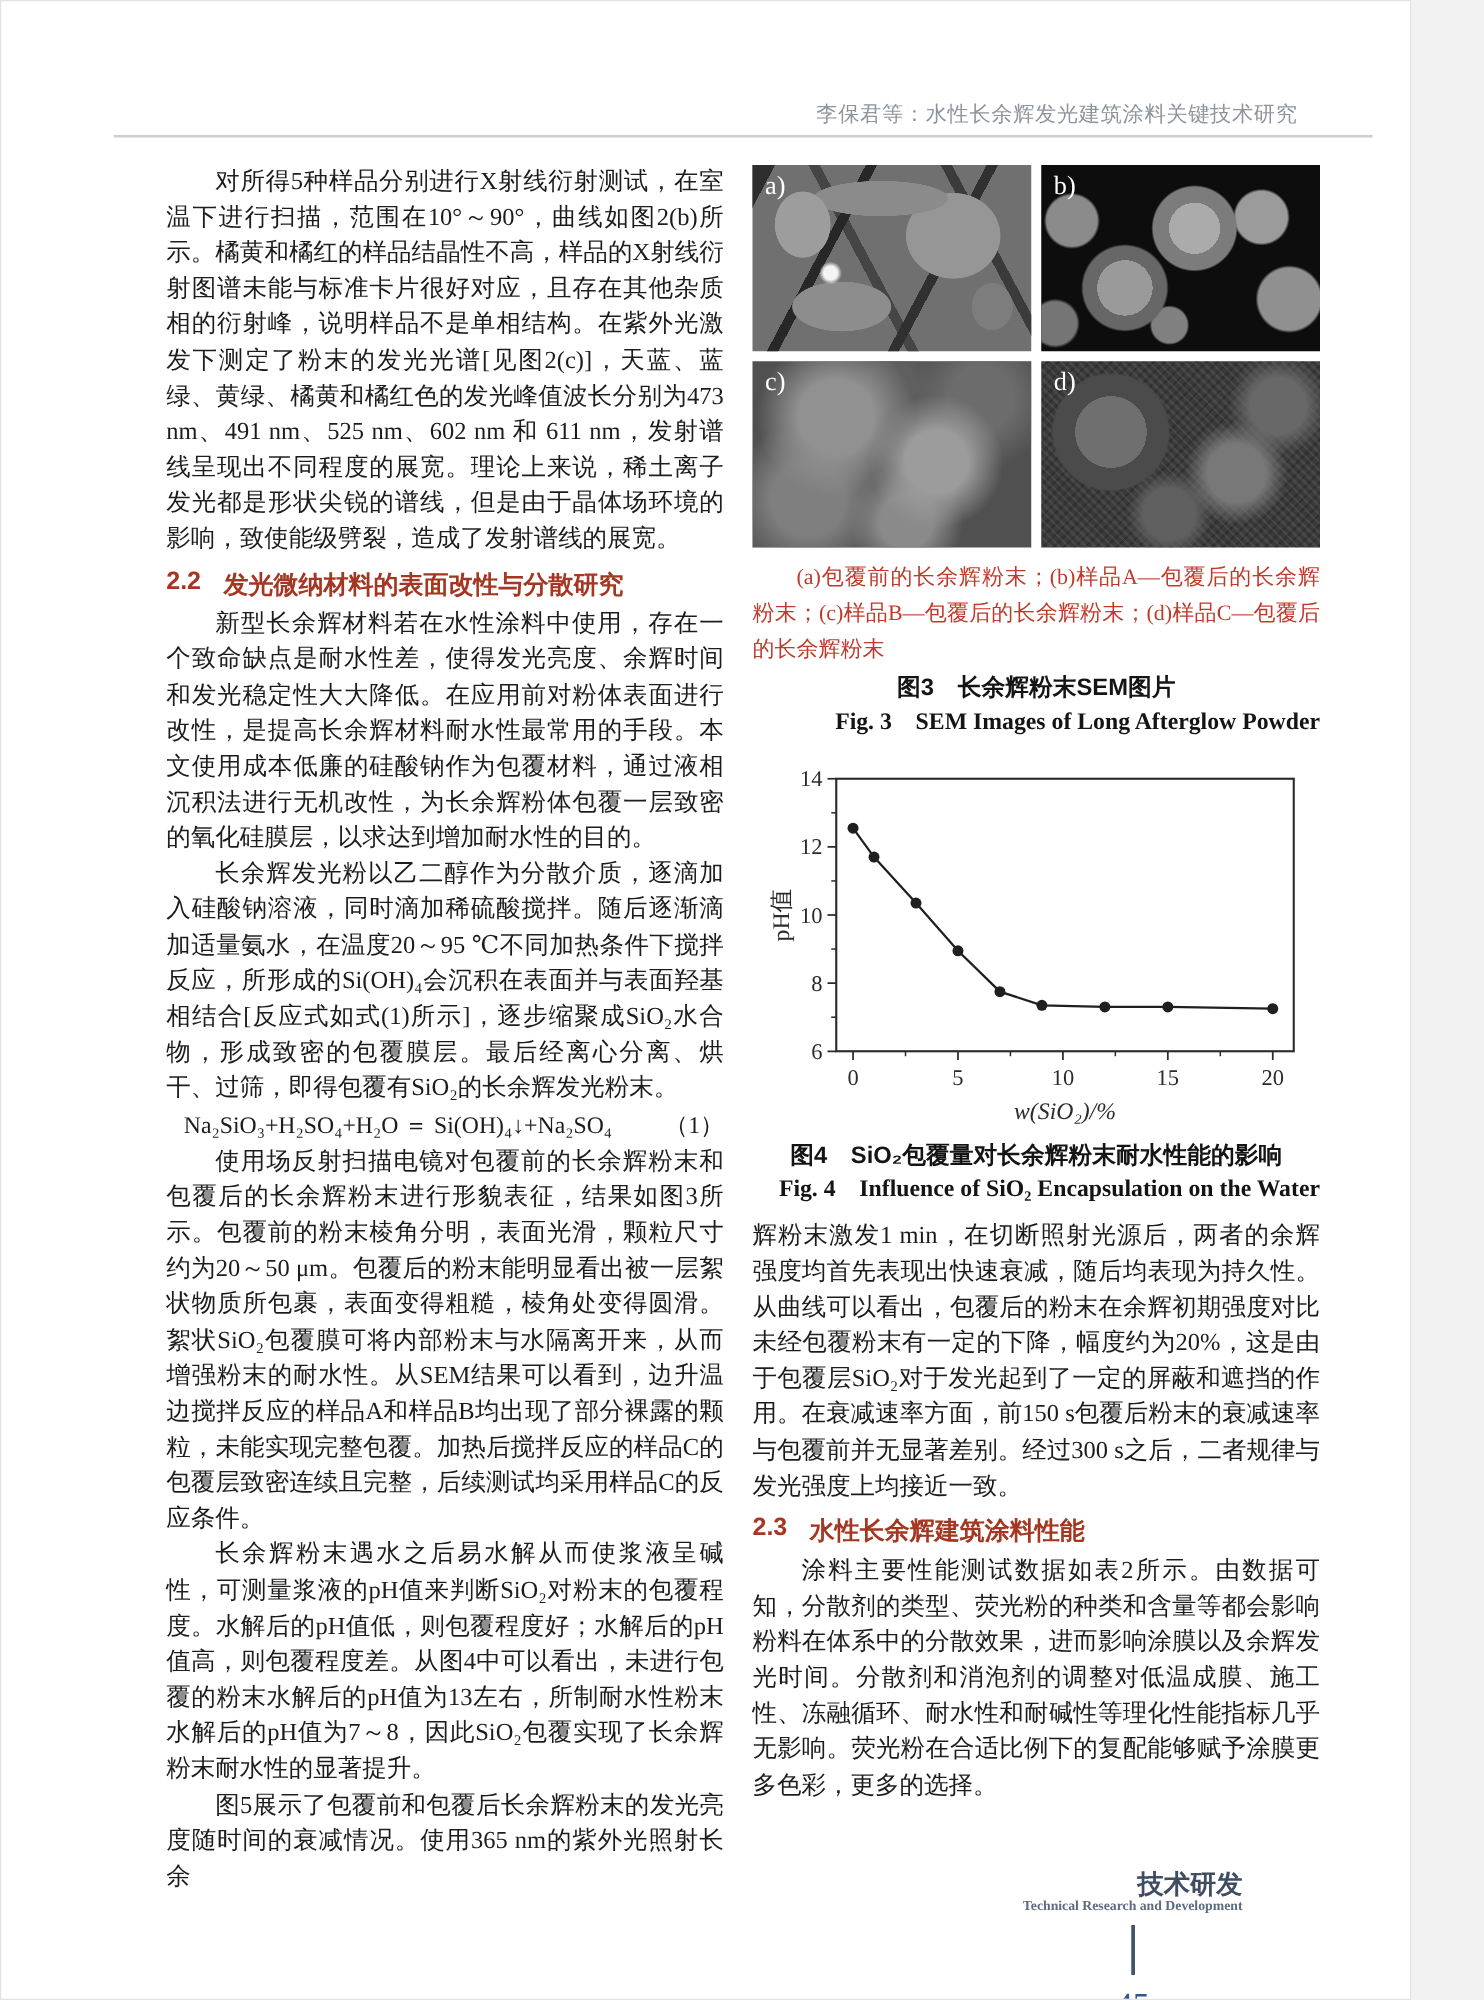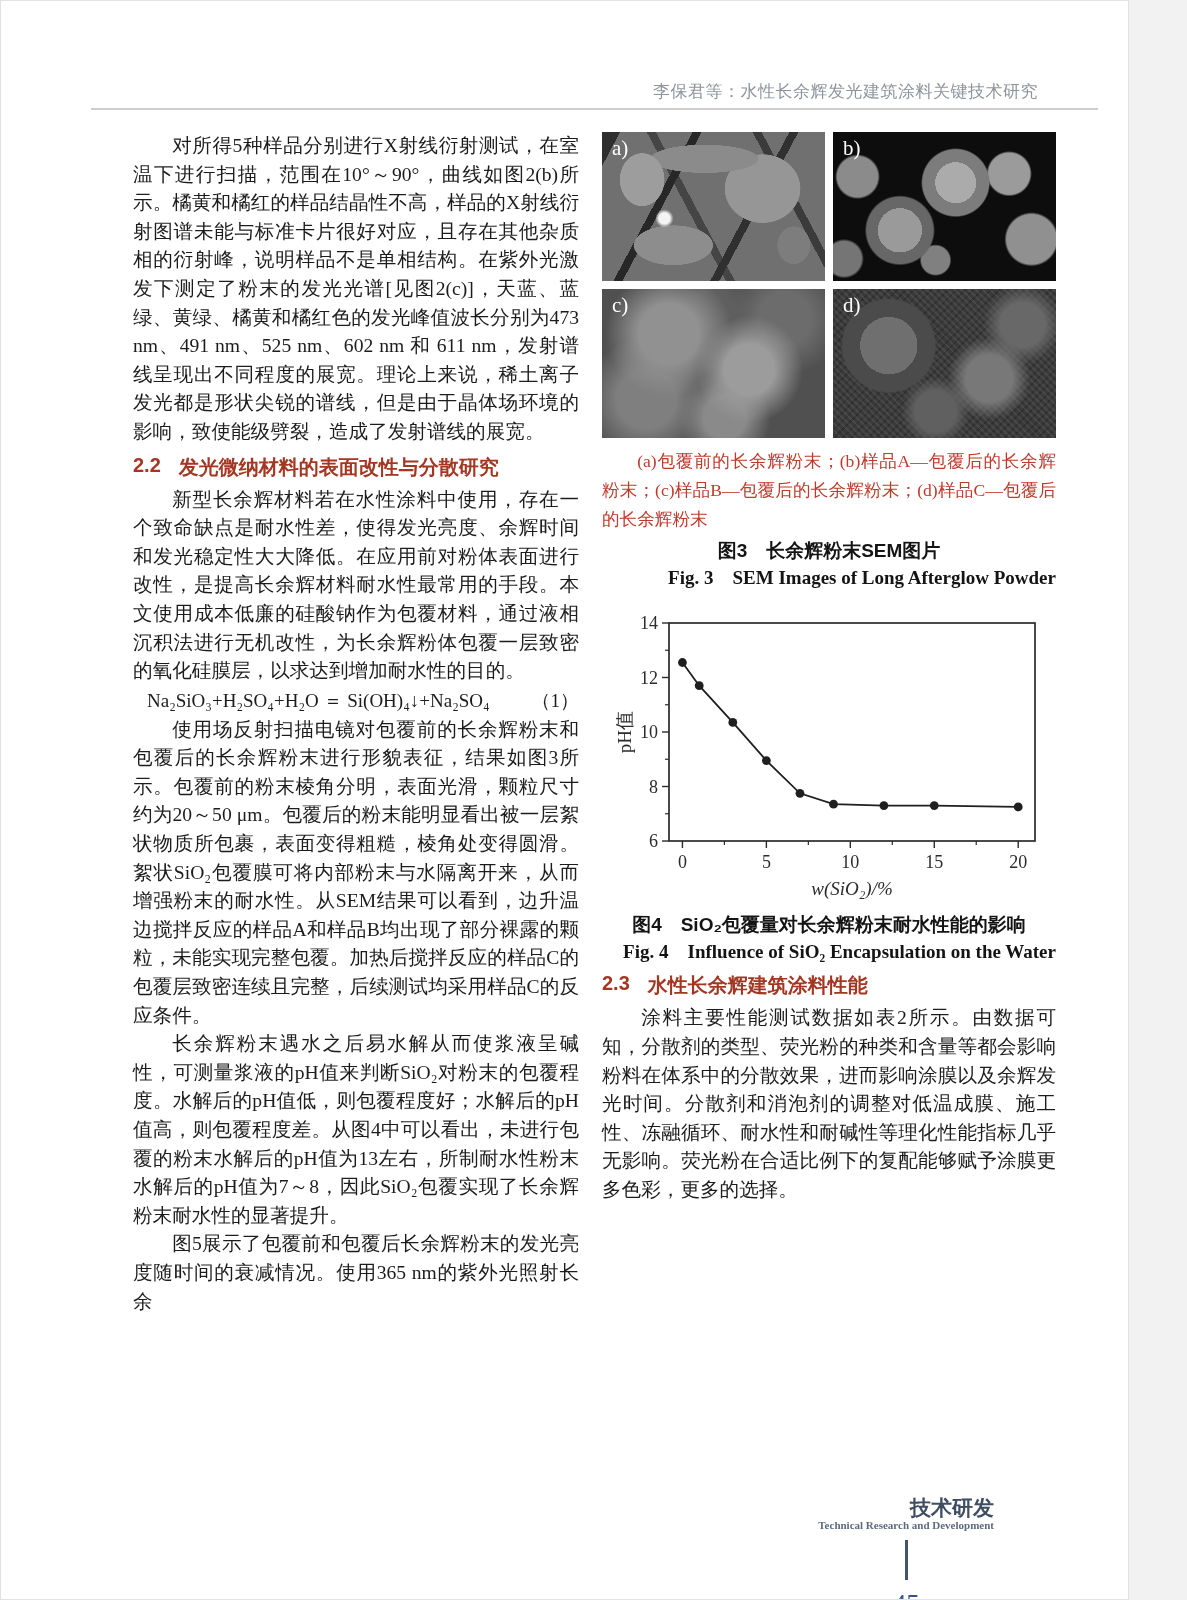--- a/index.html
+++ b/index.html
@@ -86,20 +86,21 @@
   <div class="running-head">李保君等：水性长余辉发光建筑涂料关键技术研究</div>
   <div class="head-rule"></div>
 
   <div class="col col-left">
     <p class="body indent">对所得5种样品分别进行X射线衍射测试，在室温下进行扫描，范围在10°～90°，曲线如图2(b)所示。橘黄和橘红的样品结晶性不高，样品的X射线衍射图谱未能与标准卡片很好对应，且存在其他杂质相的衍射峰，说明样品不是单相结构。在紫外光激发下测定了粉末的发光光谱[见图2(c)]，天蓝、蓝绿、黄绿、橘黄和橘红色的发光峰值波长分别为473 nm、491 nm、525 nm、602 nm 和 611 nm，发射谱线呈现出不同程度的展宽。理论上来说，稀土离子发光都是形状尖锐的谱线，但是由于晶体场环境的影响，致使能级劈裂，造成了发射谱线的展宽。</p>
     <h3 class="sec">
       <span>2.2</span>
       <span>发光微纳材料的表面改性与分散研究</span>
     </h3>
     <p class="body indent">新型长余辉材料若在水性涂料中使用，存在一个致命缺点是耐水性差，使得发光亮度、余辉时间和发光稳定性大大降低。在应用前对粉体表面进行改性，是提高长余辉材料耐水性最常用的手段。本文使用成本低廉的硅酸钠作为包覆材料，通过液相沉积法进行无机改性，为长余辉粉体包覆一层致密的氧化硅膜层，以求达到增加耐水性的目的。</p>
+    <p class="body indent">长余辉发光粉以乙二醇作为分散介质，逐滴加入硅酸钠溶液，同时滴加稀硫酸搅拌。随后逐渐滴加适量氨水，在温度20～95 ℃不同加热条件下搅拌反应，所形成的Si(OH)₄会沉积在表面并与表面羟基相结合[反应式如式(1)所示]，逐步缩聚成SiO₂水合物，形成致密的包覆膜层。最后经离心分离、烘干、过筛，即得包覆有SiO₂的长余辉发光粉末。</p>
     <div class="equation">
       <span>Na₂SiO₃+H₂SO₄+H₂O ＝ Si(OH)₄↓+Na₂SO₄</span>
       <span>（1）</span>
     </div>
     <p class="body indent">使用场反射扫描电镜对包覆前的长余辉粉末和包覆后的长余辉粉末进行形貌表征，结果如图3所示。包覆前的粉末棱角分明，表面光滑，颗粒尺寸约为20～50 μm。包覆后的粉末能明显看出被一层絮状物质所包裹，表面变得粗糙，棱角处变得圆滑。絮状SiO₂包覆膜可将内部粉末与水隔离开来，从而增强粉末的耐水性。从SEM结果可以看到，边升温边搅拌反应的样品A和样品B均出现了部分裸露的颗粒，未能实现完整包覆。加热后搅拌反应的样品C的包覆层致密连续且完整，后续测试均采用样品C的反应条件。</p>
     <p class="body indent">长余辉粉末遇水之后易水解从而使浆液呈碱性，可测量浆液的pH值来判断SiO₂对粉末的包覆程度。水解后的pH值低，则包覆程度好；水解后的pH值高，则包覆程度差。从图4中可以看出，未进行包覆的粉末水解后的pH值为13左右，所制耐水性粉末水解后的pH值为7～8，因此SiO₂包覆实现了长余辉粉末耐水性的显著提升。</p>
     <p class="body indent">图5展示了包覆前和包覆后长余辉粉末的发光亮度随时间的衰减情况。使用365 nm的紫外光照射长余</p>
   </div>
 
   <div class="col col-right">
@@ -161,20 +162,21 @@
         <circle cx="274.89908256880733" cy="198.575" r="4.4" fill="#1f1f1f"></circle>
         <circle cx="325.26605504587155" cy="198.575" r="4.4" fill="#1f1f1f"></circle>
         <circle cx="409.2110091743119" cy="199.9375" r="4.4" fill="#1f1f1f"></circle>
         <text x="22" y="125" text-anchor="middle" font-size="19" fill="#2b2b2b" transform="rotate(-90 22 125)">pH值</text>
         <text x="243" y="288" text-anchor="middle" font-size="19" font-style="italic" fill="#2b2b2b">w(SiO₂)/%</text>
       </svg>
 
     <p class="fig-cap-cn">图4　SiO₂包覆量对长余辉粉末耐水性能的影响</p>
     <p class="fig-cap-en">Fig. 4　Influence of SiO₂ Encapsulation on the Water</p>
 
+    <p class="body cont">辉粉末激发1 min，在切断照射光源后，两者的余辉强度均首先表现出快速衰减，随后均表现为持久性。从曲线可以看出，包覆后的粉末在余辉初期强度对比未经包覆粉末有一定的下降，幅度约为20%，这是由于包覆层SiO₂对于发光起到了一定的屏蔽和遮挡的作用。在衰减速率方面，前150 s包覆后粉末的衰减速率与包覆前并无显著差别。经过300 s之后，二者规律与发光强度上均接近一致。</p>
     <h3 class="sec">
       <span>2.3</span>
       <span>水性长余辉建筑涂料性能</span>
     </h3>
     <p class="body indent">涂料主要性能测试数据如表2所示。由数据可知，分散剂的类型、荧光粉的种类和含量等都会影响粉料在体系中的分散效果，进而影响涂膜以及余辉发光时间。分散剂和消泡剂的调整对低温成膜、施工性、冻融循环、耐水性和耐碱性等理化性能指标几乎无影响。荧光粉在合适比例下的复配能够赋予涂膜更多色彩，更多的选择。</p>
   </div>
 
   <div class="footer">
     <div class="footer-txt">
       <div class="footer-cn">技术研发</div>

